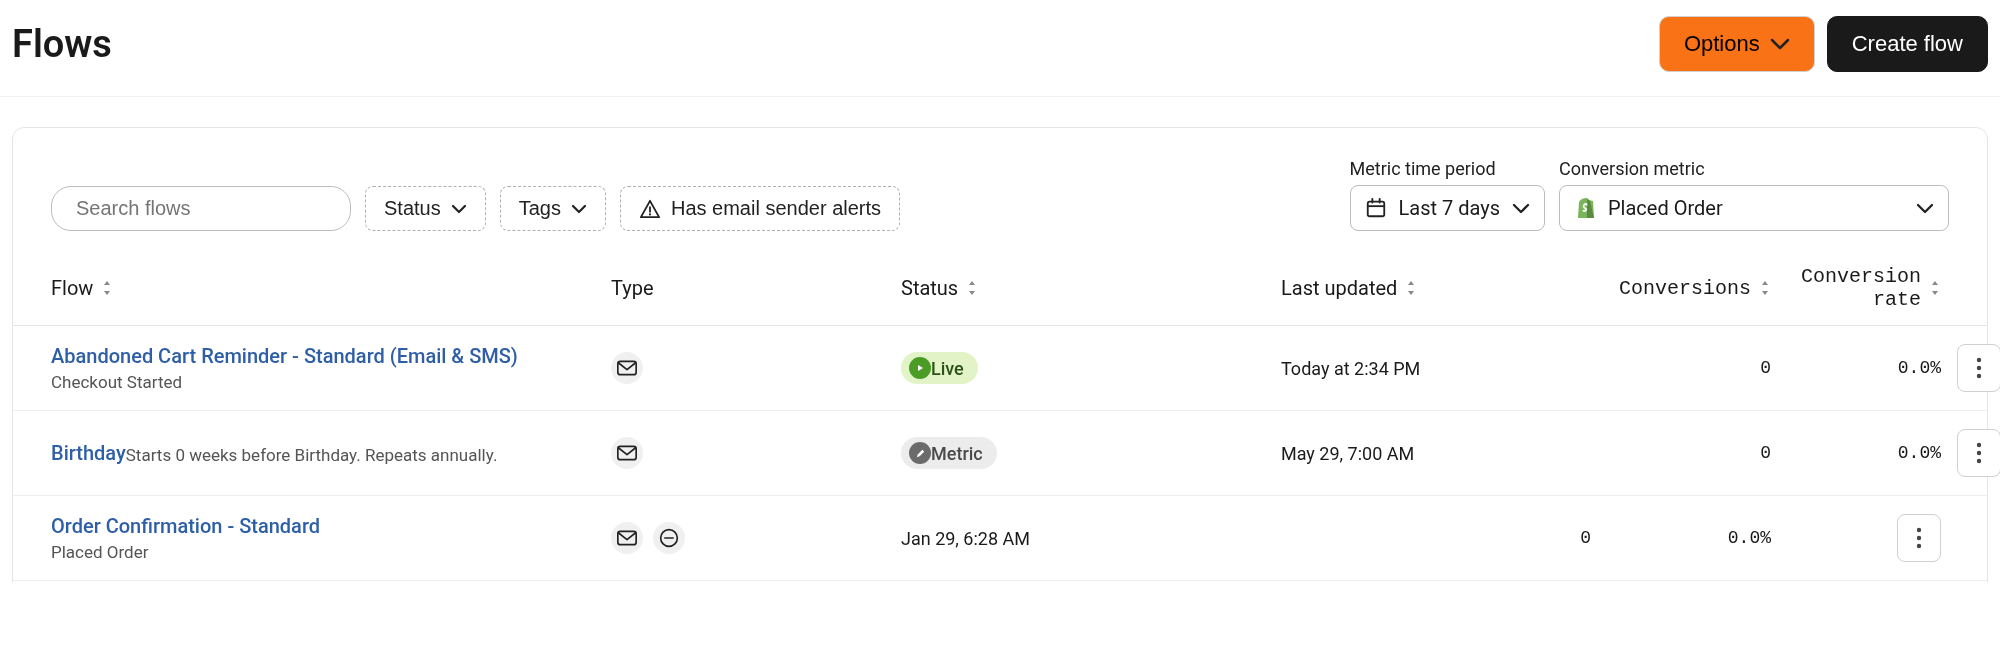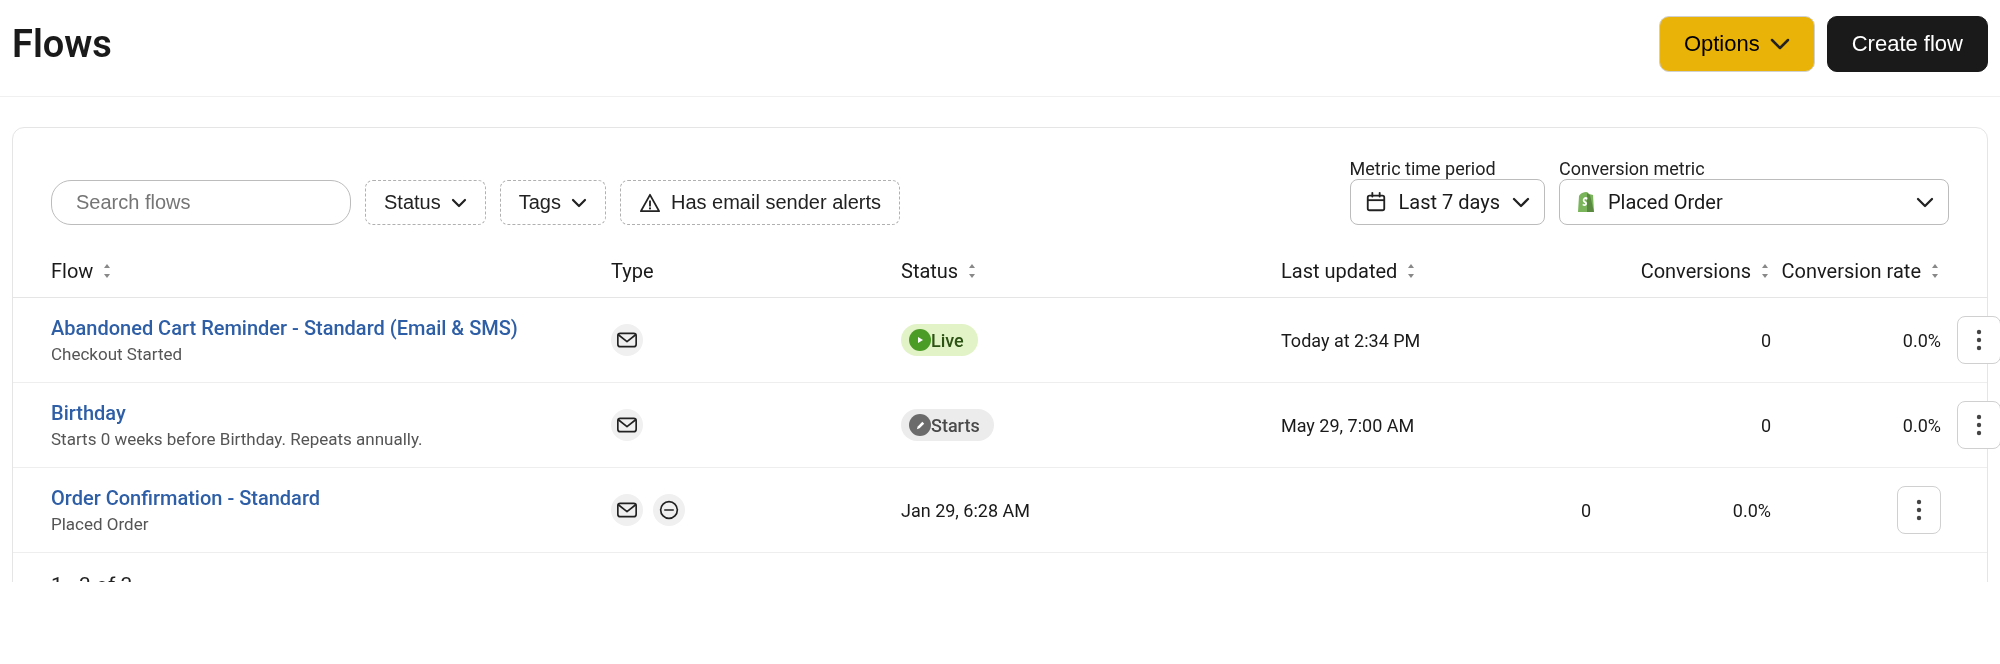--- a/index.html
+++ b/index.html
@@ -10,21 +10,21 @@
 .header {
   display: flex; justify-content: space-between; align-items: center;
   padding: 16px 12px 24px 12px;
   border-bottom: 1px solid #f0f0f0;
 }
 .page-title { font-size: 38px; font-weight: 600; color: #1a1a1a; }
 .header-actions { display: flex; gap: 12px; }
 .btn {
   display: inline-flex; align-items: center; gap: 10px;
   padding: 14px 24px; border-radius: 10px; cursor: pointer;
-  font-size: 22px; font-weight: 500; border: 1px solid #d0d0d0; background: #eab308;
+  font-size: 22px; font-weight: 500; border: 1px solid #d0d0d0; background: #f97316;
 }
 .btn-primary { background: #1a1a1a; color: #fff; border-color: #1a1a1a; }
 
 .card {
   margin: 30px 12px 0 12px;
   border: 1px solid #e5e5e5; border-radius: 12px;
   padding: 30px 0 18px 0;
 }
 
 .toolbar {
@@ -37,21 +37,21 @@
 .search-wrap input { border: none; outline: none; font-size: 20px; flex: 1; background: transparent; }
 
 .dashed-btn {
   display: inline-flex; align-items: center; gap: 10px;
   border: 1px dashed #b0b0b0; border-radius: 8px; padding: 10px 18px;
   font-size: 20px; cursor: pointer; background: #fff; color: #222;
 }
 
 .spacer { flex: 1; }
 
-.select-group { display: flex; flex-direction: column; }
+.select-group { display: flex; flex-direction: column; gap: 6px; }
 .select-label { font-size: 18px; color: #222; font-weight: 400; }
 .select {
   display: inline-flex; align-items: center; gap: 12px;
   border: 1px solid #bcbcbc; border-radius: 8px; padding: 10px 14px;
   font-size: 20px; cursor: pointer; background: #fff;
 }
 .select-wide { width: 390px; justify-content: space-between; }
 .select-inner { display: inline-flex; align-items: center; gap: 10px; }
 
 .shop-icon {
@@ -64,21 +64,21 @@
   grid-template-columns: 560px 290px 380px 310px 180px 170px 60px;
   align-items: center;
   padding: 14px 38px;
   gap: 0;
 }
 .thead { border-bottom: 1px solid #e5e5e5; color: #1a1a1a; font-size: 20px; font-weight: 400; }
 .trow { border-bottom: 1px solid #eee; padding-top: 18px; padding-bottom: 18px; }
 .trow:last-of-type { border-bottom: 1px solid #eee; }
 
 .th { display: flex; align-items: center; gap: 8px; cursor: pointer; }
-.th.right, .cell.right { justify-content: flex-end; text-align: left; }
+.th.right, .cell.right { justify-content: flex-end; text-align: right; font-family: Liberation Mono, monospace; }
 .cell { display: flex; align-items: center; }
 .cell.right { justify-content: flex-end; }
 
 .flow-name { color: #2d5ea6; font-size: 20px; font-weight: 500; cursor: pointer; }
 .flow-sub { color: #555; font-size: 17px; margin-top: 4px; }
 
 .type-icons { display: flex; gap: 10px; }
 .type-icon {
   width: 32px; height: 32px; border-radius: 50%; background: #f0f0f0;
   display: flex; align-items: center; justify-content: center;
@@ -285,40 +285,40 @@
                   <svg width="6" height="24" viewBox="0 0 6 24">
                     <circle cx="3" cy="4" r="2.2" fill="#444"></circle>
                     <circle cx="3" cy="12" r="2.2" fill="#444"></circle>
                     <circle cx="3" cy="20" r="2.2" fill="#444"></circle>
                   </svg>
                 </span>
               </button>
             </div>
           </div>
           <div class="trow">
-            <div class="cell" style="flex-direction: column; align-items: flex-start;">
+            <div class="cell" style="flex-direction: row; align-items: flex-start;">
               <a class="flow-name">Birthday</a>
               <div class="flow-sub">Starts 0 weeks before Birthday. Repeats annually.</div>
             </div>
             <div class="cell type-icons">
               <span class="type-icon">
                 <svg width="20" height="16" viewBox="0 0 24 18">
                   <rect x="1" y="1" width="22" height="16" rx="3" stroke="#222" stroke-width="2" fill="none"></rect>
                   <path d="M2 3 L12 11 L22 3" stroke="#222" stroke-width="2" fill="none" stroke-linecap="round" stroke-linejoin="round"></path>
                 </svg>
               </span>
             </div>
             <div class="cell">
               <span class="status-badge status-draft">
                 <span class="status-dot">
                   <svg width="11" height="11" viewBox="0 0 12 12">
                     <path d="M2 10 L3 7 L8 2 L10 4 L5 9 Z" fill="#fff"></path>
                   </svg>
                 </span>
-                <span>Starts</span>
+                <span>Metric</span>
               </span>
             </div>
             <div class="cell">May 29, 7:00 AM</div>
             <div class="cell right">0</div>
             <div class="cell right">0.0%</div>
             <div class="cell right">
               <button class="more-btn">
                 <span>
                   <svg width="6" height="24" viewBox="0 0 6 24">
                     <circle cx="3" cy="4" r="2.2" fill="#444"></circle>

